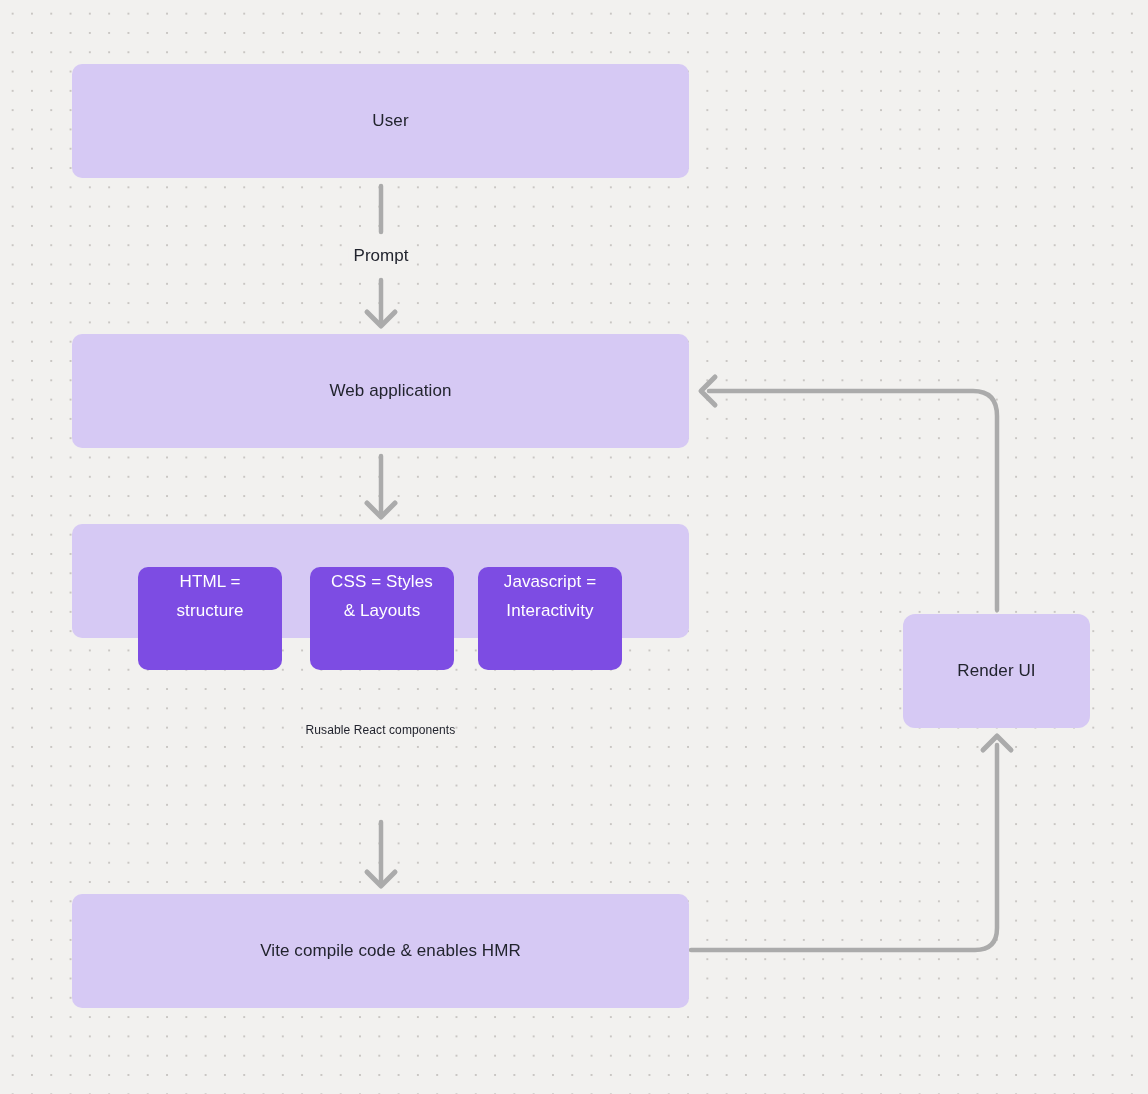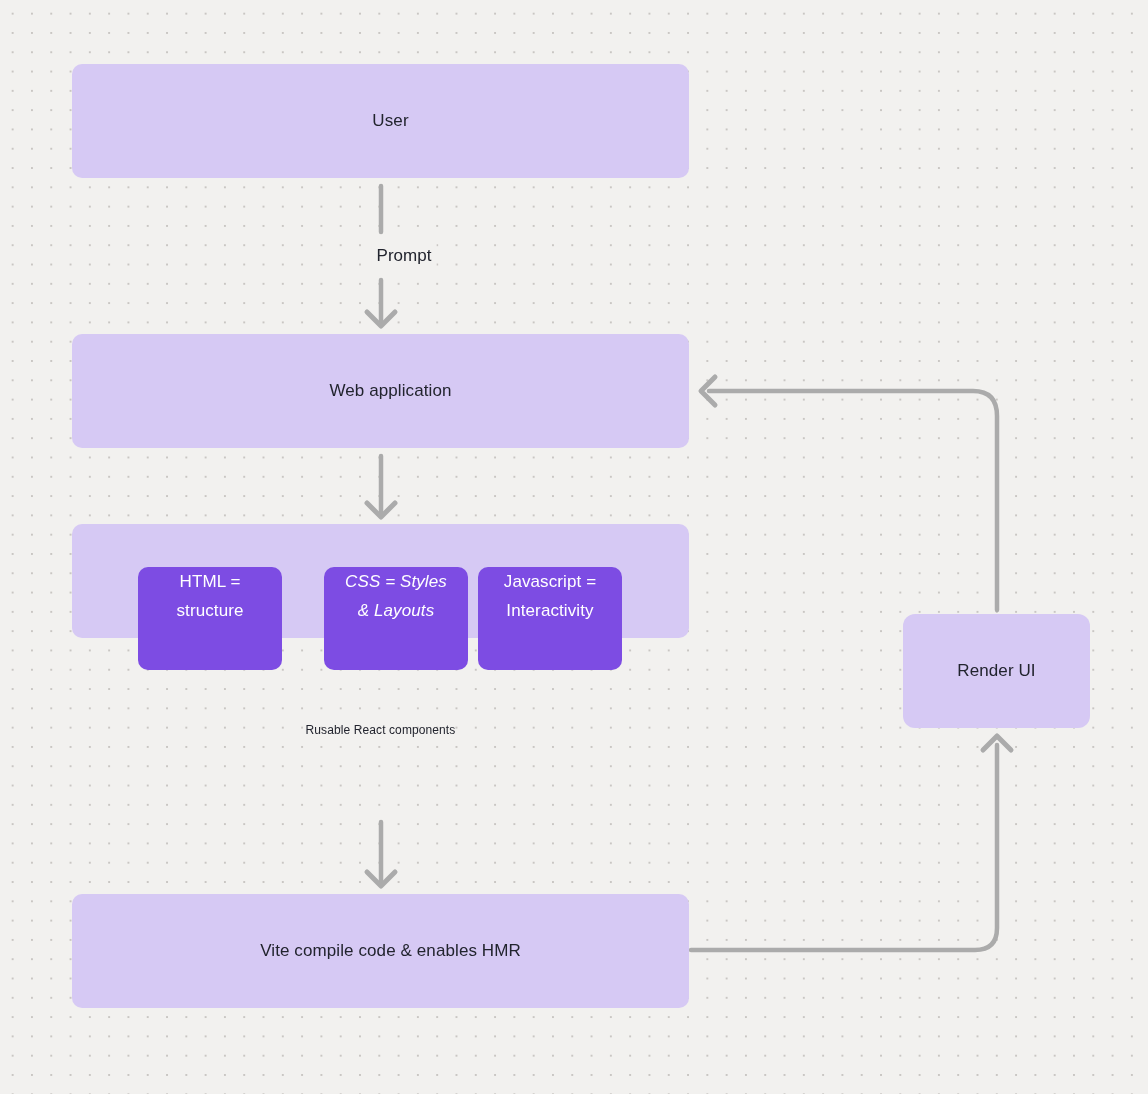--- a/index.html
+++ b/index.html
@@ -57,35 +57,35 @@
     position:absolute;
     width:144px;height:103px;top:43px;
     background:var(--chip-fill);
     border-radius:10px;
     display:flex;flex-direction:column;align-items:center;justify-content:flex-start;
     color:var(--text-light);
     font-size:17px;font-weight:500;
     line-height:29px;text-align:center;
   }
   .chip-html{left:66px;}
-  .chip-css{left:252px;font-style:italic;}
+  .chip-css{left:238px;}
   .chip-js{left:406px;}
   .group-caption{
     position:absolute;left:0;right:0;top:196px;
     text-align:center;
     color:var(--text-dark);
     font-size:12px;font-weight:500;line-height:21px;
   }
   .edge-label{
     position:absolute;left:381px;top:256px;
     transform:translate(-50%,-50%);
     background:var(--canvas-bg);
     padding:2px 5px;
     color:var(--text-dark);
-    font-size:17px;font-weight:500;margin-left:23px;
+    font-size:17px;font-weight:500;
   }
 </style>
 </head>
 <body>
 
 <div class="canvas">
 
   <svg class="edges" viewBox="0 0 1148 1094">
 
     <path class="line" d="M 381 186 L 381 232"></path>

